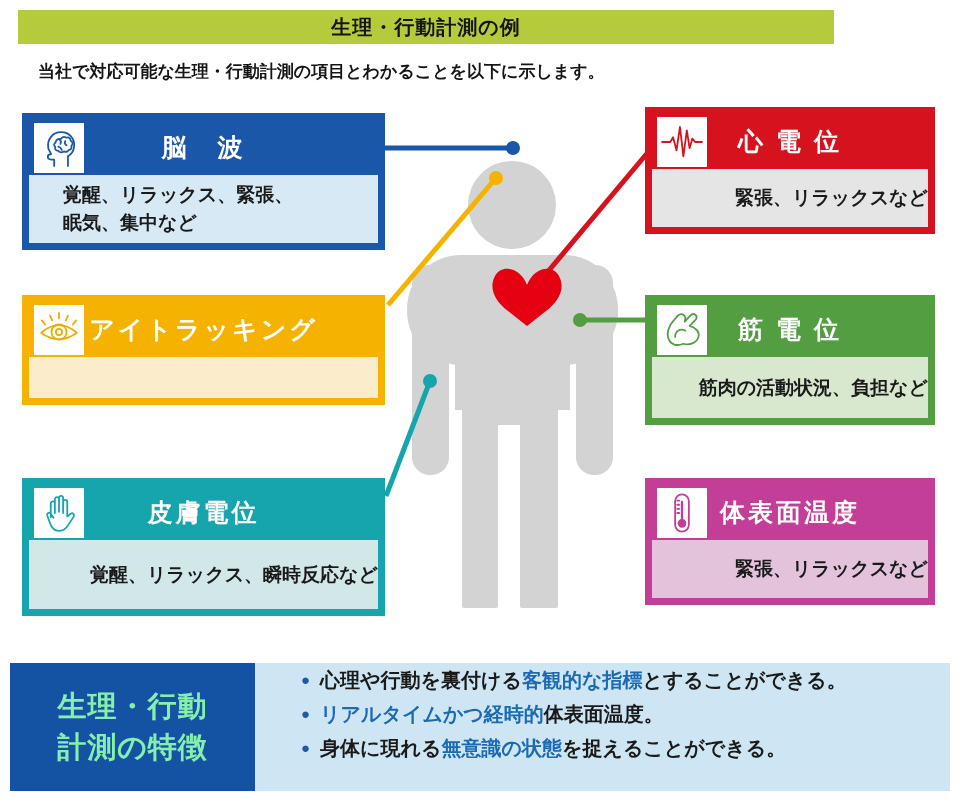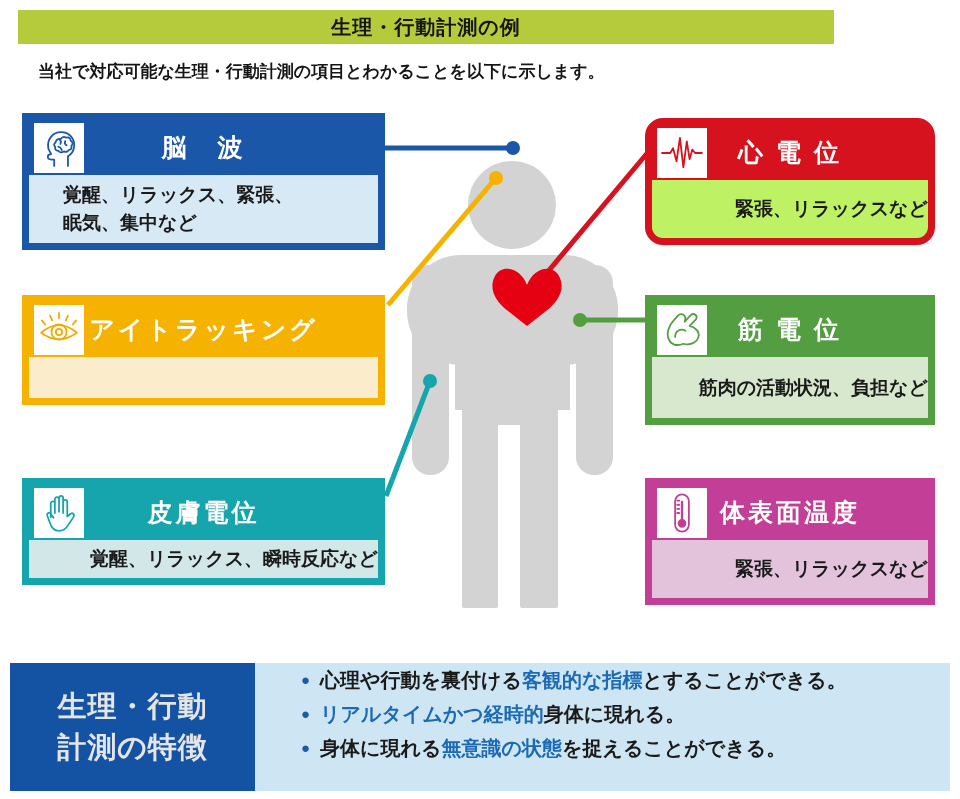--- a/index.html
+++ b/index.html
@@ -24,21 +24,21 @@
   .icon-tile{position:absolute;left:5px;top:3px;width:50px;height:50px;background:#fff;
     display:flex;align-items:center;justify-content:center;}
   .mbox-body{display:flex;flex-direction:column;justify-content:center;height:calc(100% - 55px);}
   .mbox-desc{font-size:19px;font-weight:bold;color:#1a1a1a;line-height:1.45;white-space:pre-line;}
   .desc-left{padding-left:34px;text-align:left;}
   .desc-center{text-align:right;}
 
   
   .feature-title-box{position:absolute;left:10px;top:663px;width:245px;height:128px;background:#1453a4;z-index:3;
     display:flex;flex-direction:column;align-items:center;justify-content:center;}
-  .feature-title-line{color:#e5e5e5;font-size:29px;font-weight:bold;line-height:1.4;letter-spacing:1px;}
+  .feature-title-line{color:#86efac;font-size:29px;font-weight:bold;line-height:1.4;letter-spacing:1px;}
   .feature-body{position:absolute;left:255px;top:663px;width:695px;height:128px;background:#cee6f4;z-index:3;
     display:flex;flex-direction:column;justify-content:flex-start;}
   .feature-body ul{list-style:none;margin:0;padding:0 0 0 46px;}
   .feature-body li{font-size:20px;font-weight:bold;line-height:33px;color:#1a1a1a;white-space:nowrap;}
   .feature-body li::before{content:"\25CF";color:#1b5aa8;font-size:15px;margin-right:10px;vertical-align:2px;}
 </style>
 </head>
 <body>
 
 <div class="canvas">
@@ -94,35 +94,35 @@
           <path d="M6 36 Q32 14 58 36 Q32 55 6 36 Z"></path>
           <circle cx="32" cy="35" r="11"></circle>
           <circle cx="32" cy="35" r="4.5"></circle>
           <path d="M12 24 L7 18 M22 18 L19 11 M32 15 V7 M42 18 L45 11 M52 24 L57 18"></path>
         </svg>
       </div>
       <div class="mbox-title">アイトラッキング</div>
     </div>
   </div>
 
-  <div class="mbox left" style="top: 478px; height: 107px; border-color: rgb(22, 164, 173); background: rgb(210, 231, 231);">
+  <div class="mbox left" style="top: 478px; height: 138px; border-color: rgb(22, 164, 173); background: rgb(210, 231, 231);">
     <div class="mbox-header" style="background: rgb(22, 164, 173);">
       <div class="icon-tile">
         <svg width="44" height="44" viewBox="0 0 64 64" fill="none" stroke="#16a4ad" stroke-width="2.6" stroke-linecap="round" stroke-linejoin="round">
           <path d="M20 38 V18 a3 3 0 0 1 6 0 v14 M26 30 V12 a3 3 0 0 1 6 0 v18 M32 30 V10 a3 3 0 0 1 6 0 v21 M38 32 V16 a3 3 0 0 1 6 0 v21 l5-4 c3-2 6 1 4 5 l-8 12 c-3 5-7 8-13 8 c-8 0-11-5-13-11 l-4-11 c-1-4 3-6 5-3 l4 6"></path>
         </svg>
       </div>
       <div class="mbox-title">皮膚電位</div>
     </div>
     <div class="mbox-body">
       <div class="mbox-desc desc-center">覚醒、リラックス、瞬時反応など</div>
     </div>
   </div>
 
-  <div class="mbox right" style="top: 118px; height: 127px; border-color: rgb(213, 18, 30); background: #bef264; border-radius: 18px;">
+  <div class="mbox right" style="top: 107px; height: 127px; border-color: rgb(213, 18, 30); background: #e5e5e5;">
     <div class="mbox-header" style="background: rgb(213, 18, 30);">
       <div class="icon-tile">
         <svg width="44" height="44" viewBox="0 0 64 64" fill="none" stroke="#d5121e" stroke-width="2.6" stroke-linecap="round" stroke-linejoin="round">
           <polyline points="3,32 15,32 19,25 24,44 29,10 34,53 39,15 43,41 47,27 51,32 61,32"></polyline>
         </svg>
       </div>
       <div class="mbox-title">心 電 位</div>
     </div>
     <div class="mbox-body">
       <div class="mbox-desc desc-center">緊張、リラックスなど</div>
@@ -161,18 +161,18 @@
     </div>
   </div>
 
   <div class="feature-title-box">
     <div class="feature-title-line">生理・行動</div>
     <div class="feature-title-line">計測の特徴</div>
   </div>
   <div class="feature-body">
     <ul>
       <li><span style="color: rgb(26, 26, 26);">心理や行動を裏付ける</span><span style="color: rgb(27, 106, 179);">客観的な指標</span><span style="color: rgb(26, 26, 26);">とすることができる。</span></li>
-      <li><span style="color: rgb(27, 106, 179);">リアルタイムかつ経時的</span><span style="color: rgb(26, 26, 26);">身体に現れる。</span></li>
+      <li><span style="color: rgb(27, 106, 179);">リアルタイムかつ経時的</span><span style="color: rgb(26, 26, 26);">体表面温度。</span></li>
       <li><span style="color: rgb(26, 26, 26);">身体に現れる</span><span style="color: rgb(27, 106, 179);">無意識の状態</span><span style="color: rgb(26, 26, 26);">を捉えることができる。</span></li>
     </ul>
   </div>
 
 </div>
 
 </body></html>

